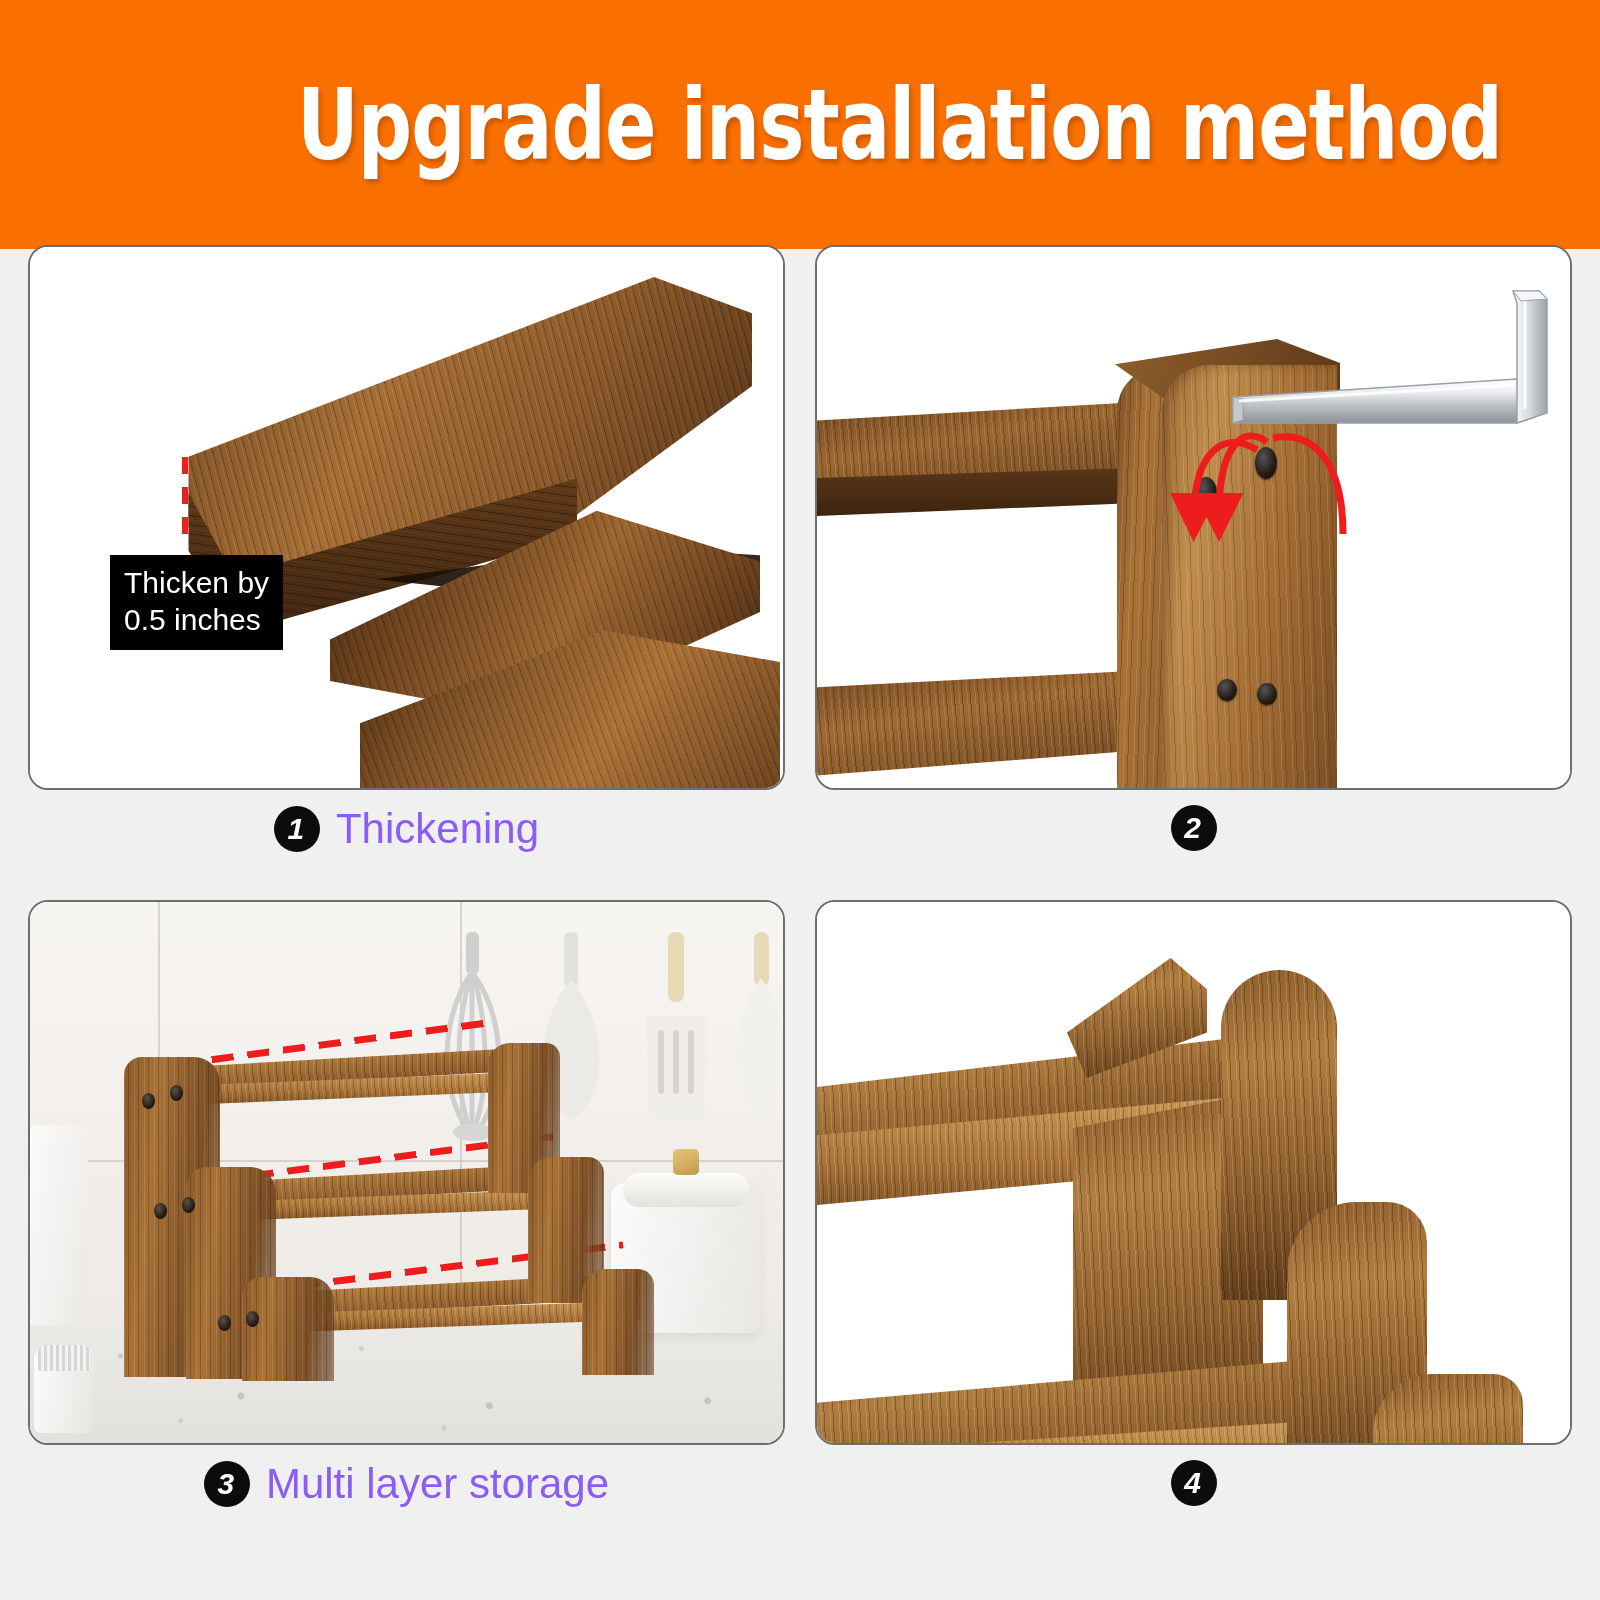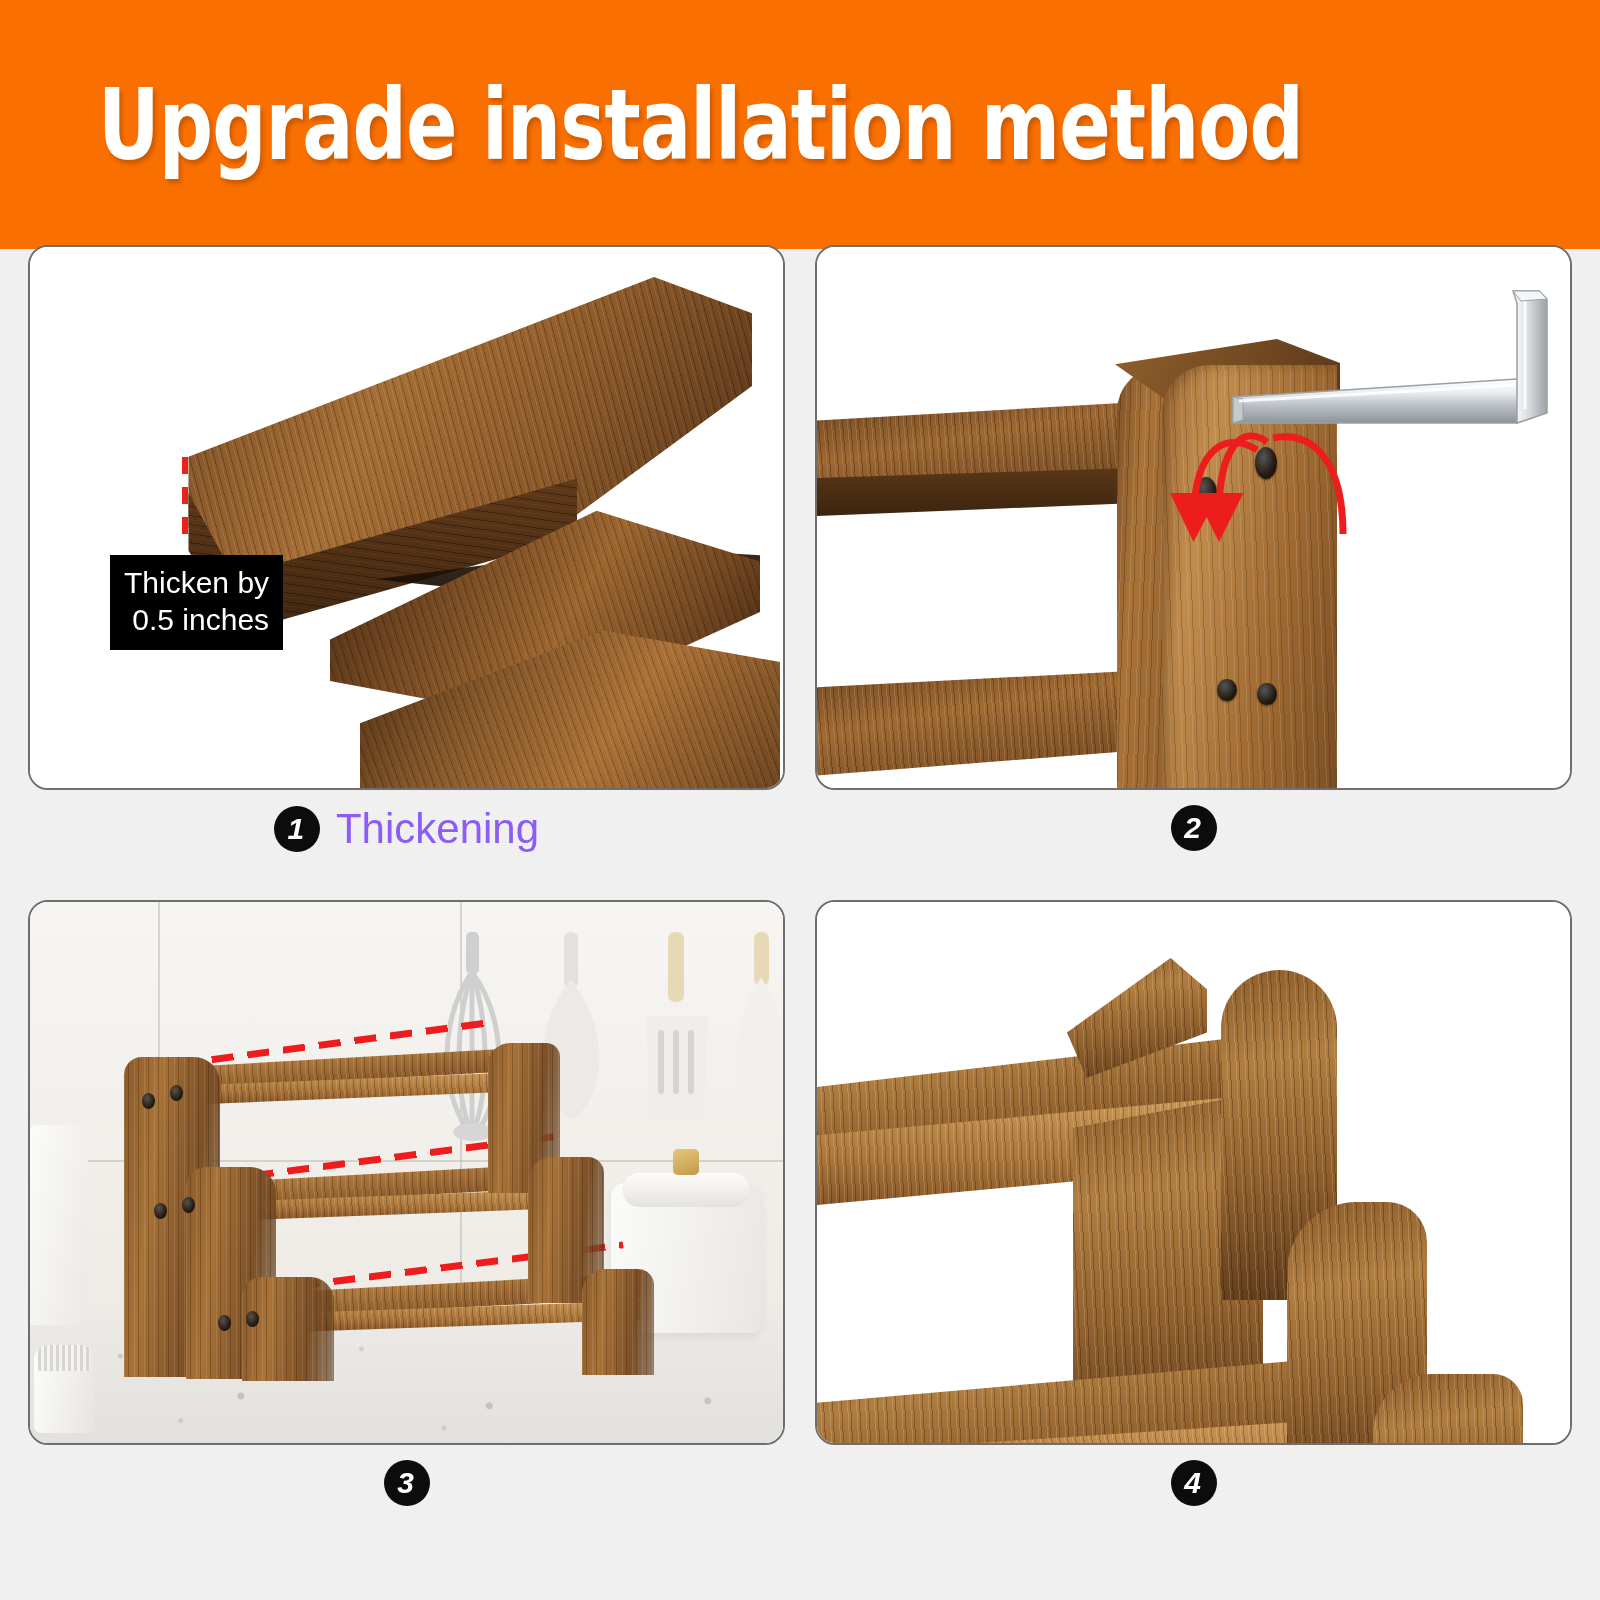--- a/index.html
+++ b/index.html
@@ -8,21 +8,21 @@
     background:#f0f0f0;
     font-family:"Liberation Sans", sans-serif;
     overflow:hidden;
   }
 
   
   .header {
     position:absolute; left:0; top:0;
     width:1600px; height:249px;
     background:#fa7000;
-    display:flex; align-items:center; justify-content:flex-start;
+    display:flex; align-items:center; justify-content:flex-end;
   }
   .header-title {
     color:#ffffff;
     font-family:"DejaVu Sans Condensed","Liberation Sans Narrow","Liberation Sans", sans-serif;
     font-weight:bold;
     font-size:98px;
     letter-spacing:-1px;
     transform:scaleX(0.86);
     transform-origin:center center;
     text-shadow:3px 4px 5px rgba(120,45,0,0.35);
@@ -147,21 +147,20 @@
   }
 
   
   .p1-label {
     position:absolute; left:80px; top:308px;
     background:#000000; color:#ffffff;
     padding:10px 14px 12px 14px;
     font-size:30px; line-height:1.22;
     white-space:pre-line;
     z-index:6;
-    text-align:right;
   }
 
   
   .p2-stage { position:absolute; inset:0; background:#fff; }
 
   
   .p2-shelf-top {
     position:absolute; left:-10px; top:150px; width:420px; height:120px;
     clip-path:polygon(0% 20%, 100% 0%, 100% 62%, 0% 88%);
     background:
@@ -508,20 +507,21 @@
           <div class="dot" style="left:156px; top:296px;"></div>
 
           <div class="sidepanel-l" style="left:398px; top:28px; width:72px; height:150px; border-radius:22px 14px 0 0;"></div>
           <div class="sidepanel-l" style="left:438px; top:142px; width:76px; height:146px; border-radius:24px 16px 0 0;"></div>
           <div class="sidepanel-l" style="left:492px; top:254px; width:72px; height:106px; border-radius:24px 16px 0 0;"></div>
         </div>
       </div>
     </div>
     <div class="caption">
       <div class="cap-badge">3</div>
+      <div class="cap-text">Multi layer storage</div>
     </div>
   </div>
 
   <div class="cell cell-4">
     <div class="panel">
       <div class="p4-stage">
 
         <div class="p4wood" style="left:-20px; top:132px; width:470px; height:126px; clip-path:polygon(0% 44%,100% 0%,100% 52%,0% 96%);"></div>
         <div class="p4edge" style="left:-20px; top:192px; width:470px; height:120px; clip-path:polygon(0% 36%,100% 0%,100% 58%,0% 94%);"></div>
 

